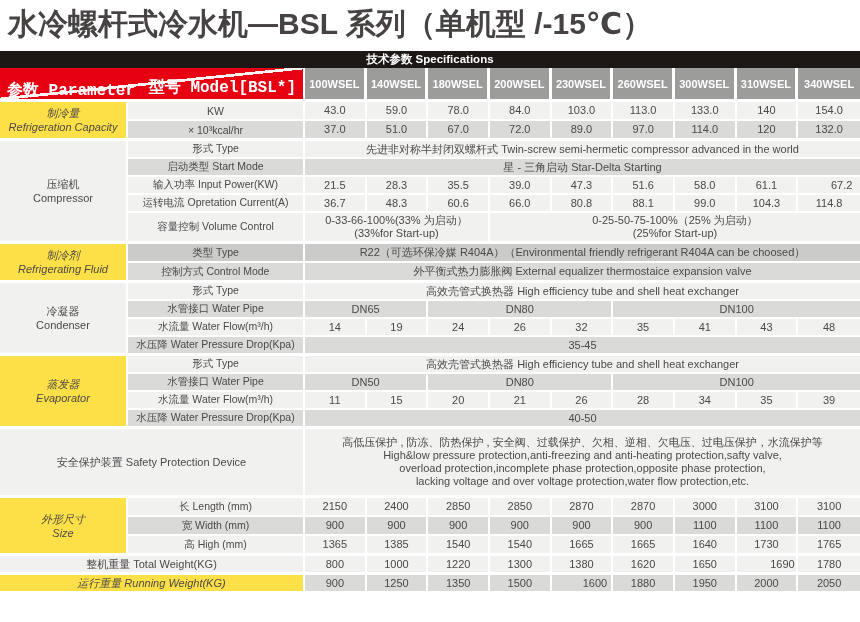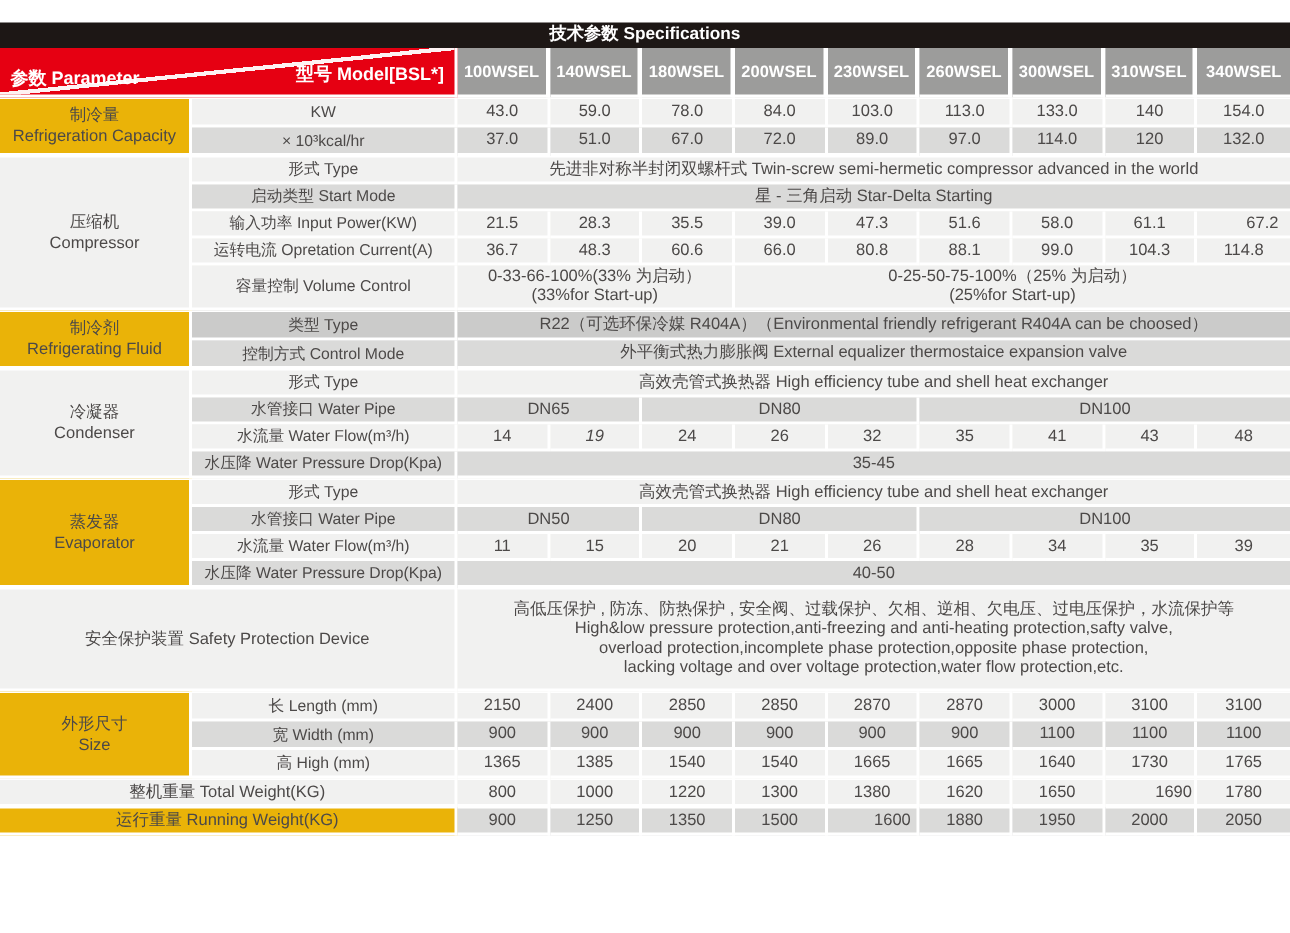--- a/index.html
+++ b/index.html
@@ -7,39 +7,40 @@
   .page-head{padding:6px 8px 0 8px;}
   .title-cn{font-size:30px;font-weight:bold;color:#474342;letter-spacing:0px;line-height:36px;margin:0;white-space:nowrap;}
   .title-en{font-size:13.5px;color:#4c4948;margin:3px 0 0 1px;}
   .spec-bar{margin-top:9px;height:17px;background:#1d1715;color:#fff;font-size:11.5px;font-weight:bold;text-align:center;line-height:17px;}
   table.spec{width:860px;table-layout:fixed;border-collapse:separate;border-spacing:0;font-size:11px;color:#4c4948;}
   td{border-right:2px solid #fff;border-bottom:2px solid #fff;text-align:center;vertical-align:middle;padding:0 1px;overflow:hidden;}
   td:last-child{border-right:none;}
   
   td.corner{position:relative;height:31px;background:
       linear-gradient(to bottom right,rgba(255,255,255,0) calc(50% - 1.4px),rgba(255,255,255,.95) calc(50% - 1.4px) calc(50% + 1.4px),rgba(255,255,255,0) calc(50% + 1.4px)),
-      #e60012;color:#fff;font-weight:bold;font-size:12px;}
+      #e60012;color:#fff;font-weight:bold;font-size:16px;font-family:Liberation Mono, monospace;}
   td.corner .param-l{position:absolute;left:7px;top:12px;}
   td.corner .model-l{position:absolute;right:7px;top:9px;}
   td.mhead{background:#9c9c9b;color:#fff;font-weight:bold;font-size:11px;border-right:3px solid #fff;}
   td.mhead:last-child{border-right:none;}
   
   .bg-light{background:#f1f1f0;}
   .bg-gray{background:#dadad9;}
   .bg-dark{background:#cbcbca;}
-  .bg-label-gray{background:#eab308;}
+  .bg-label-gray{background:#fde047;font-style:italic;}
   td.plabel{font-size:11px;white-space:pre-line;line-height:14px;}
   td.sub{font-size:10.5px;white-space:nowrap;}
   td.val{white-space:pre-line;line-height:13px;}
   tr.sec-start td{border-top:1px solid #fff;}
 </style>
 </head>
 <body>
 
 <div class="page-head">
+  <div class="title-cn">水冷螺杆式冷水机—BSL 系列（单机型 /-15℃）</div>
 </div>
 
 <div class="spec-bar">技术参数 Specifications</div>
 
 <table class="spec">
   <colgroup>
     <col style="width:128px">
       <col style="width:177px">
     <col>
       <col>
@@ -152,21 +153,21 @@
       </tr>
       <tr>
         <td class="sub bg-gray" style="height: 16px;">水管接口 Water Pipe</td>
         <td class="val bg-gray" colspan="2" style="height: 16px;">DN65</td>
         <td class="val bg-gray" colspan="3" style="height: 16px;">DN80</td>
         <td class="val bg-gray" colspan="4" style="height: 16px;">DN100</td>
       </tr>
       <tr>
         <td class="sub bg-light" style="height: 16px;">水流量 Water Flow(m³/h)</td>
         <td class="val bg-light" style="height: 16px;">14</td>
-        <td class="val bg-light" style="height: 16px; font-style: italic;">19</td>
+        <td class="val bg-light" style="height: 16px;">19</td>
         <td class="val bg-light" style="height: 16px;">24</td>
         <td class="val bg-light" style="height: 16px;">26</td>
         <td class="val bg-light" style="height: 16px;">32</td>
         <td class="val bg-light" style="height: 16px;">35</td>
         <td class="val bg-light" style="height: 16px;">41</td>
         <td class="val bg-light" style="height: 16px;">43</td>
         <td class="val bg-light" style="height: 16px;">48</td>
       </tr>
       <tr>
         <td class="sub bg-gray" style="height: 16px;">水压降 Water Pressure Drop(Kpa)</td>

